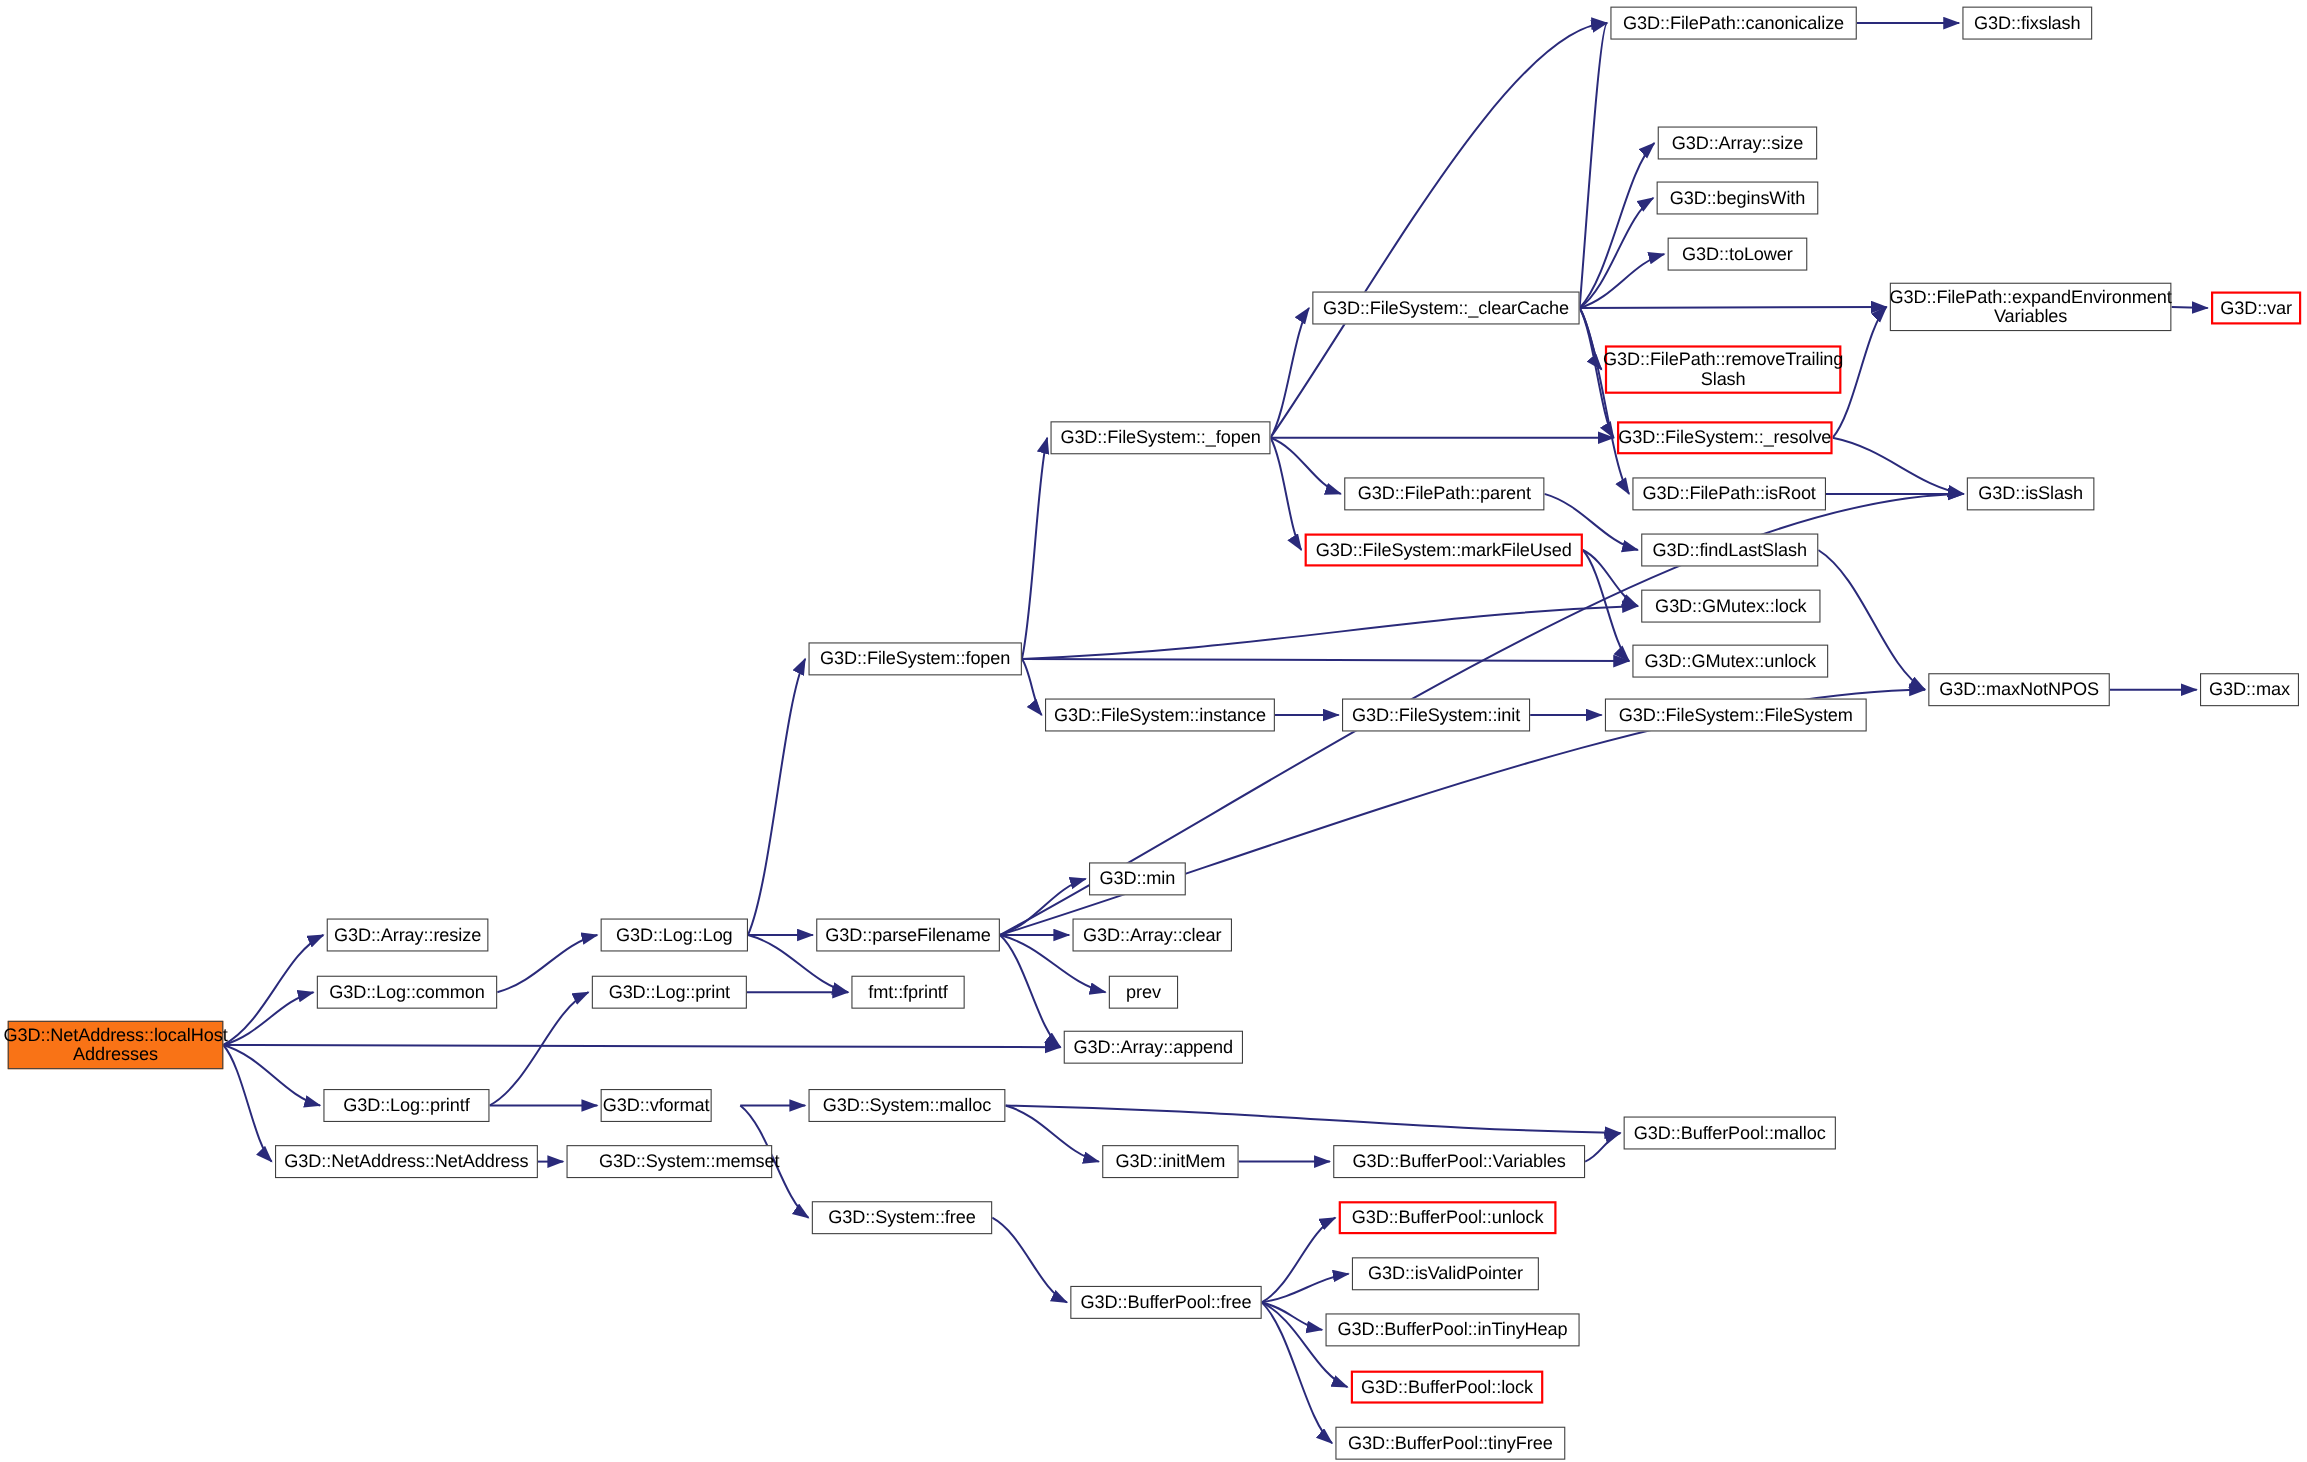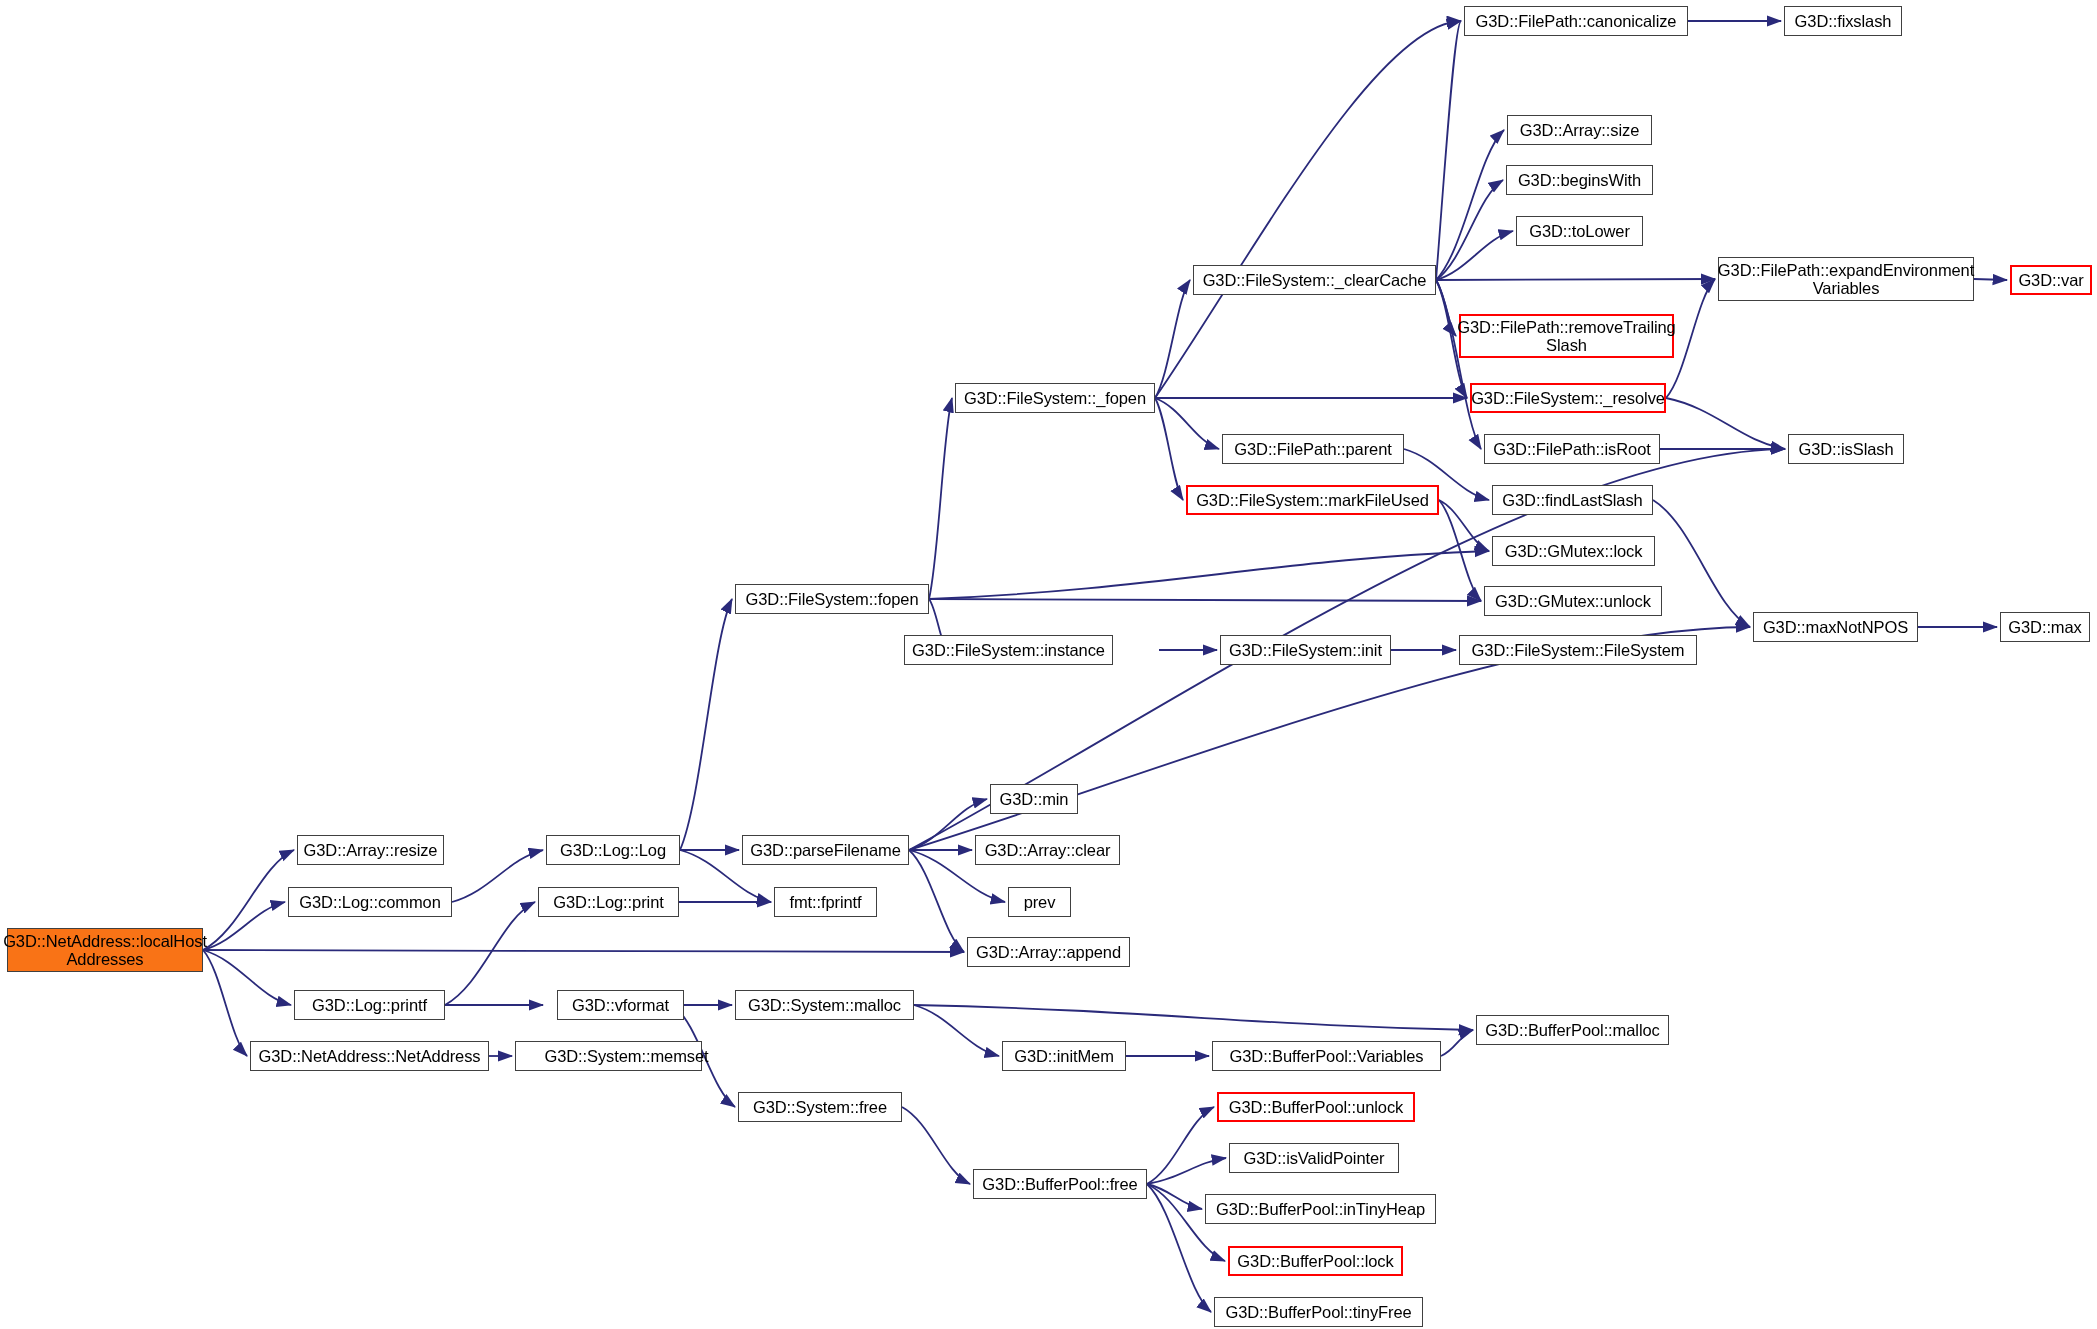--- a/index.html
+++ b/index.html
@@ -100,40 +100,40 @@
   <div id="node-layer">
       <div class="node root" style="left: 7px; top: 928px; width: 196px; height: 44px;">G3D::NetAddress::localHost
 Addresses</div>
       <div class="node" style="left: 297px; top: 835px; width: 147px; height: 30px;">G3D::Array::resize</div>
       <div class="node" style="left: 288px; top: 887px; width: 164px; height: 30px;">G3D::Log::common</div>
       <div class="node" style="left: 294px; top: 990px; width: 151px; height: 30px;">G3D::Log::printf</div>
       <div class="node" style="left: 250px; top: 1041px; width: 239px; height: 30px;">G3D::NetAddress::NetAddress</div>
       <div class="node" style="left: 515px; top: 1041px; width: 187px; height: 30px; padding-left: 36px;">G3D::System::memset</div>
       <div class="node" style="left: 546px; top: 835px; width: 134px; height: 30px;">G3D::Log::Log</div>
       <div class="node" style="left: 538px; top: 887px; width: 141px; height: 30px;">G3D::Log::print</div>
-      <div class="node" style="left: 546px; top: 990px; width: 127px; height: 30px; margin-left: 11px;">G3D::vformat</div>
+      <div class="node" style="left: 546px; top: 990px; width: 101px; height: 30px;">G3D::vformat</div>
       <div class="node" style="left: 738px; top: 1092px; width: 164px; height: 30px;">G3D::System::free</div>
       <div class="node" style="left: 742px; top: 835px; width: 167px; height: 30px;">G3D::parseFilename</div>
       <div class="node" style="left: 774px; top: 887px; width: 103px; height: 30px;">fmt::fprintf</div>
       <div class="node" style="left: 735px; top: 990px; width: 179px; height: 30px;">G3D::System::malloc</div>
       <div class="node" style="left: 990px; top: 784px; width: 88px; height: 30px;">G3D::min</div>
       <div class="node" style="left: 975px; top: 835px; width: 145px; height: 30px;">G3D::Array::clear</div>
       <div class="node" style="left: 1008px; top: 887px; width: 63px; height: 30px;">prev</div>
       <div class="node" style="left: 967px; top: 937px; width: 163px; height: 30px;">G3D::Array::append</div>
       <div class="node" style="left: 1002px; top: 1041px; width: 124px; height: 30px;">G3D::initMem</div>
       <div class="node" style="left: 1212px; top: 1041px; width: 229px; height: 30px;">G3D::BufferPool::Variables</div>
       <div class="node" style="left: 973px; top: 1169px; width: 174px; height: 30px;">G3D::BufferPool::free</div>
       <div class="node red" style="left: 1217px; top: 1092px; width: 198px; height: 30px;">G3D::BufferPool::unlock</div>
       <div class="node" style="left: 1229px; top: 1143px; width: 170px; height: 30px;">G3D::isValidPointer</div>
       <div class="node" style="left: 1205px; top: 1194px; width: 231px; height: 30px;">G3D::BufferPool::inTinyHeap</div>
       <div class="node red" style="left: 1228px; top: 1246px; width: 175px; height: 30px;">G3D::BufferPool::lock</div>
       <div class="node" style="left: 1214px; top: 1297px; width: 209px; height: 30px;">G3D::BufferPool::tinyFree</div>
       <div class="node" style="left: 1476px; top: 1015px; width: 193px; height: 30px;">G3D::BufferPool::malloc</div>
       <div class="node" style="left: 735px; top: 584px; width: 194px; height: 30px;">G3D::FileSystem::fopen</div>
-      <div class="node" style="left: 904px; top: 635px; width: 209px; height: 30px;">G3D::FileSystem::instance</div>
+      <div class="node" style="left: 950px; top: 635px; width: 209px; height: 30px;">G3D::FileSystem::instance</div>
       <div class="node" style="left: 1220px; top: 635px; width: 171px; height: 30px;">G3D::FileSystem::init</div>
       <div class="node" style="left: 1459px; top: 635px; width: 238px; height: 30px;">G3D::FileSystem::FileSystem</div>
       <div class="node" style="left: 955px; top: 383px; width: 200px; height: 30px;">G3D::FileSystem::_fopen</div>
       <div class="node" style="left: 1222px; top: 434px; width: 182px; height: 30px;">G3D::FilePath::parent</div>
       <div class="node red" style="left: 1186px; top: 485px; width: 253px; height: 30px;">G3D::FileSystem::markFileUsed</div>
       <div class="node" style="left: 1193px; top: 265px; width: 243px; height: 30px;">G3D::FileSystem::_clearCache</div>
       <div class="node" style="left: 1507px; top: 115px; width: 145px; height: 30px;">G3D::Array::size</div>
       <div class="node" style="left: 1506px; top: 165px; width: 147px; height: 30px;">G3D::beginsWith</div>
       <div class="node" style="left: 1516px; top: 216px; width: 127px; height: 30px;">G3D::toLower</div>
       <div class="node" style="left: 1464px; top: 6px; width: 224px; height: 30px;">G3D::FilePath::canonicalize</div>

